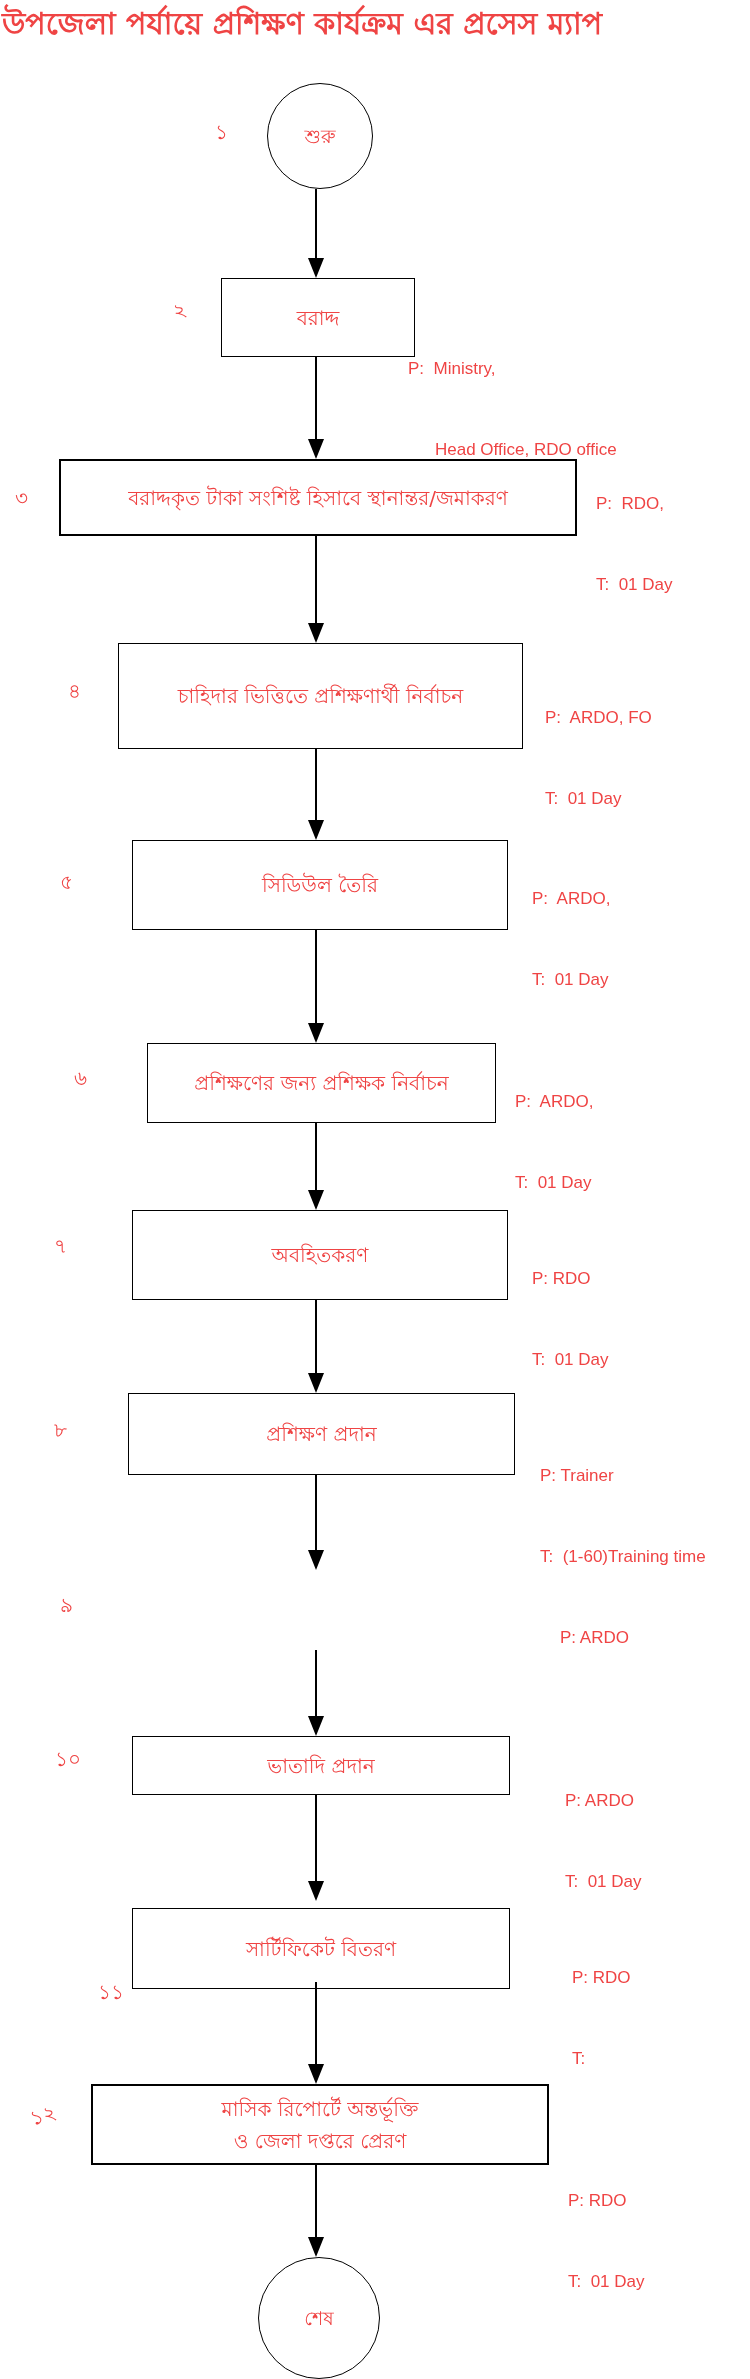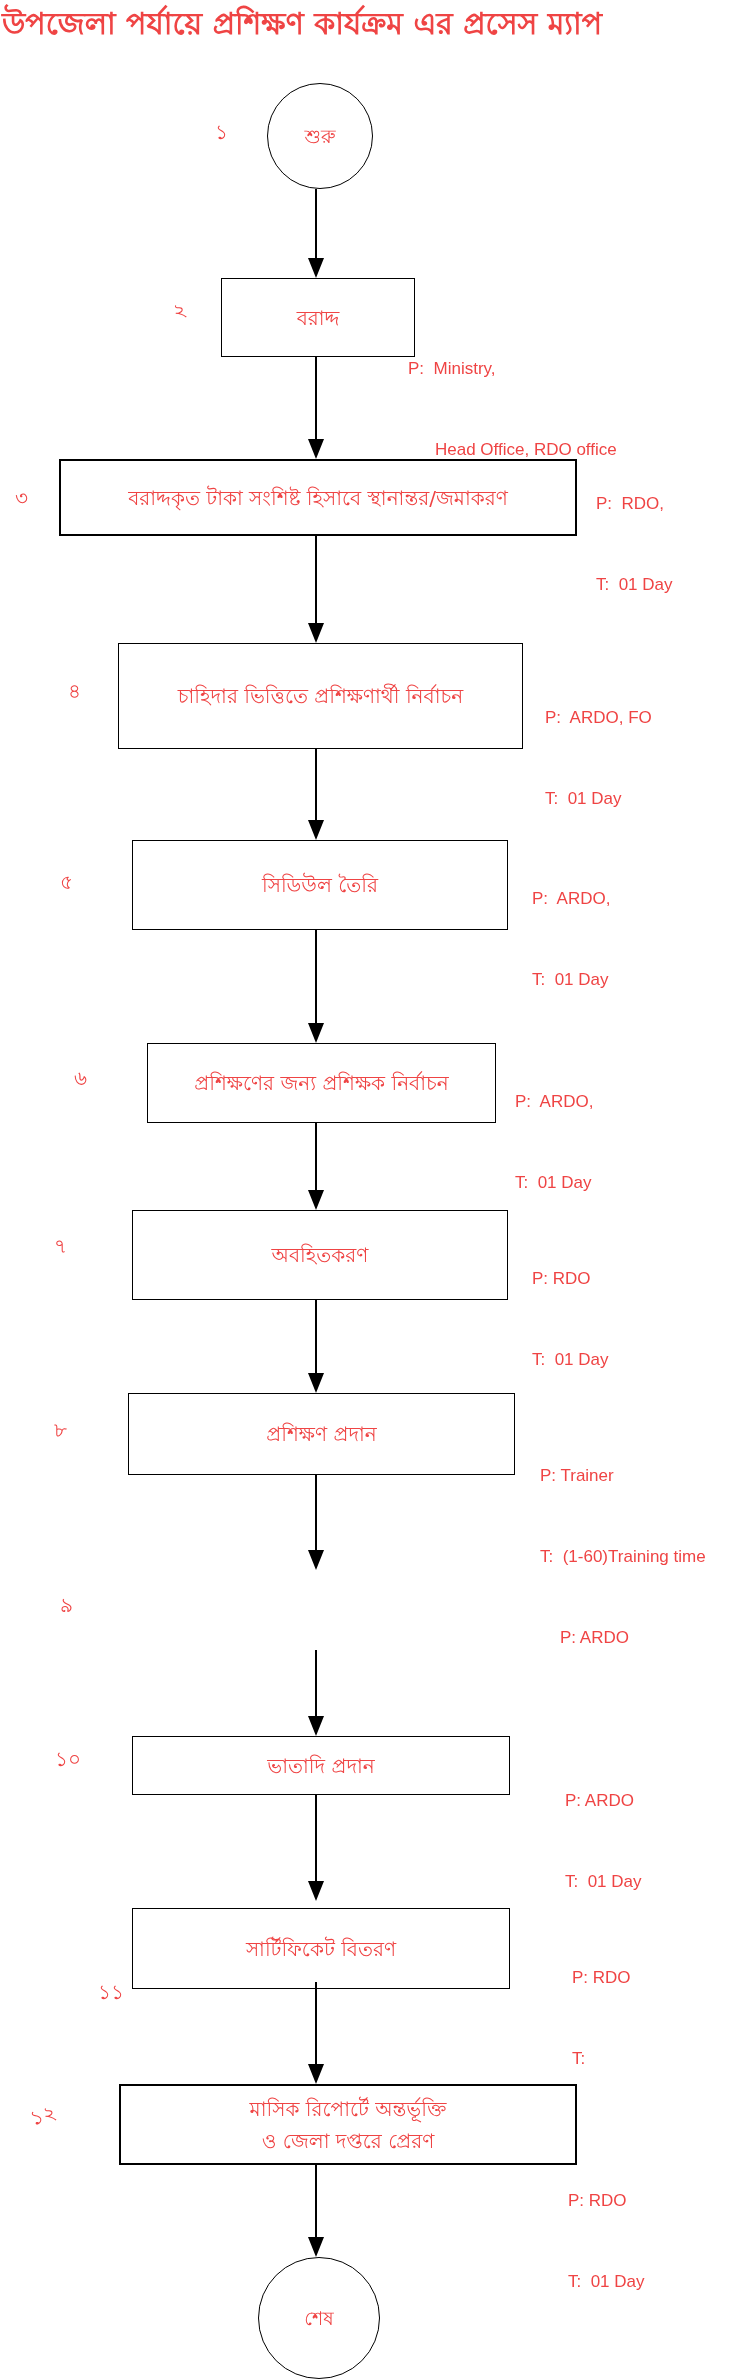--- a/index.html
+++ b/index.html
@@ -183,21 +183,21 @@
     <span>সার্টিফিকেট বিতরণ</span>
   </div>
   <div class="ann" style="left:572px; top:1910px;">
     <span>P: RDO</span>
     <span>T:</span>
   </div>
   <div class="aline" style="top:1982px; height:82px;"></div>
   <div class="ahead" style="top:2064px;"></div>
 
   <div class="stepnum" style="left:30px; top:2105px; transform:rotate(-18deg);">১২</div>
-  <div class="node thick lbl2" style="left:91px; top:2084px; width:458px; height:81px; line-height:32px;margin-left:28px;">
+  <div class="node thick lbl2" style="left:91px; top:2084px; width:458px; height:81px; line-height:32px;">
     <div>
       <span>মাসিক রিপোর্টে অন্তর্ভূক্তি</span>
       <span>ও জেলা দপ্তরে প্রেরণ</span>
     </div>
   </div>
   <div class="ann" style="left:568px; top:2133px;">
     <span>P: RDO</span>
     <span>T:  01 Day</span>
   </div>
   <div class="aline" style="top:2165px; height:72px;"></div>

